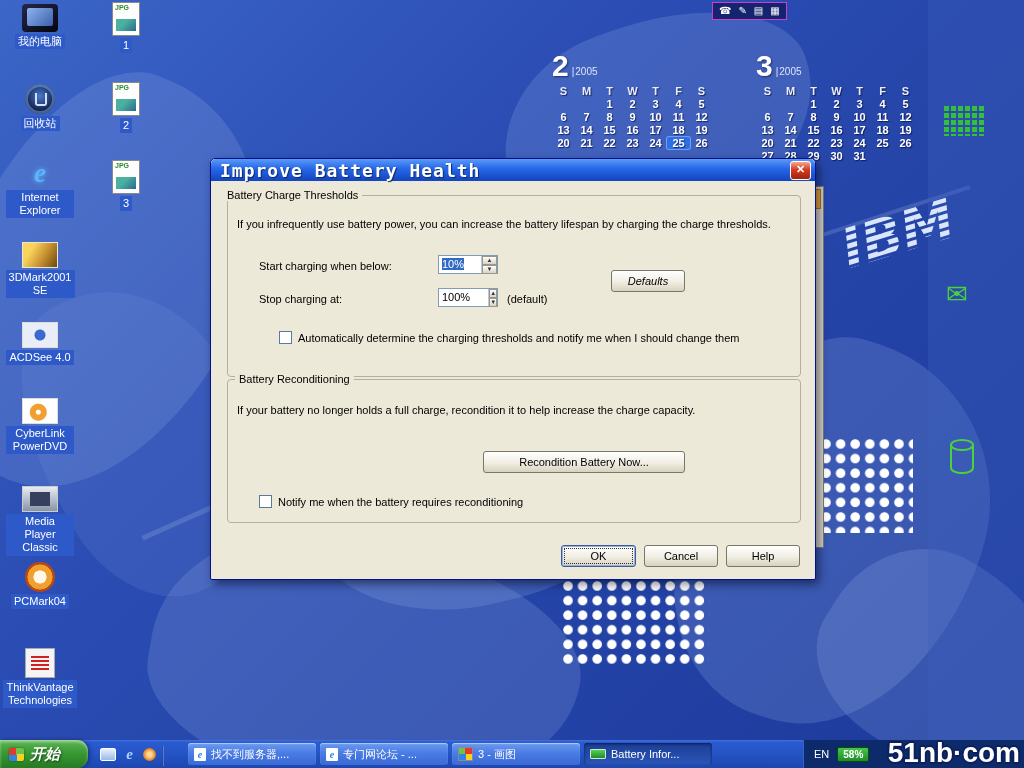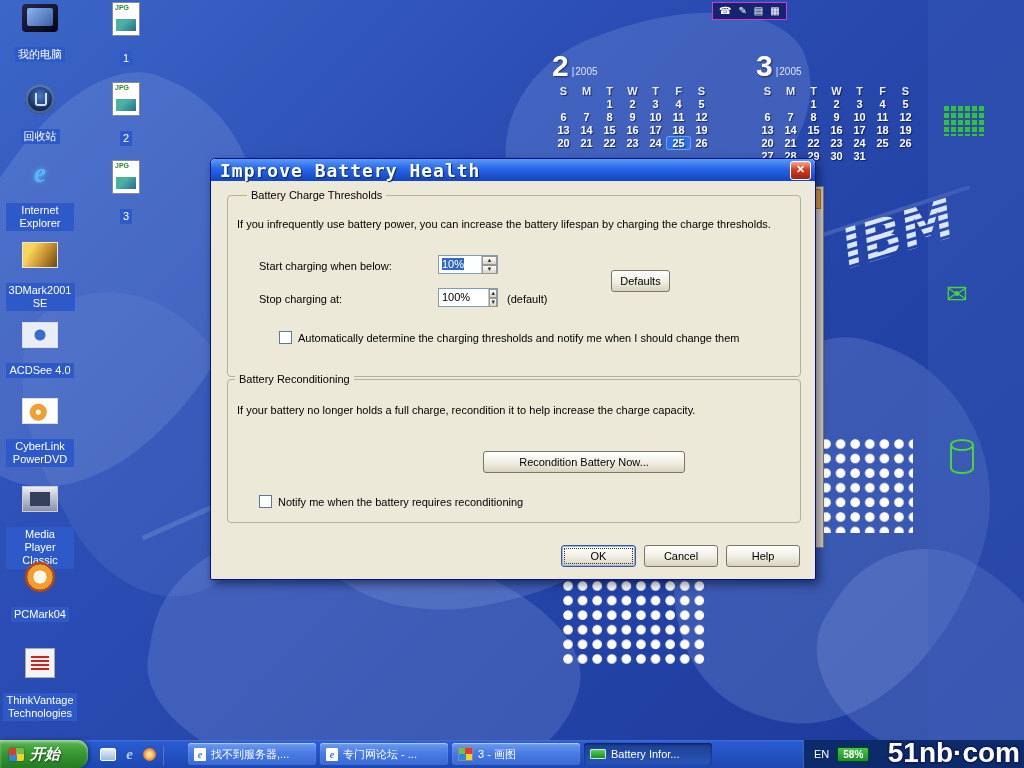--- a/index.html
+++ b/index.html
@@ -23,21 +23,21 @@
   .calendar{position:absolute;z-index:4;color:#fff;}
   .cal-head{display:flex;align-items:flex-end;gap:3px;margin-bottom:5px;}
   .cal-month{font-size:30px;font-weight:bold;line-height:28px;text-shadow:1px 1px 2px rgba(0,0,40,.5);}
   .cal-year{font-size:10px;padding-bottom:3px;color:#dde6fa;margin-top:8px;}
   .cal-year::before{content:"|";margin-right:1px;}
   .cal-grid{display:grid;grid-template-columns:repeat(7,23px);row-gap:1px;text-align:center;}
   .cal-cell{font-size:11px;font-weight:bold;line-height:12px;padding:0;color:#fff;text-shadow:1px 1px 1px rgba(0,0,40,.6);}
   .cal-head-cell{color:#e6edfb;}
   .cal-today{background:#2f6fe4;border-radius:2px;box-shadow:0 0 0 1px #6ea0f4;}
   
-  .dicon{position:absolute;width:68px;display:flex;flex-direction:column;align-items:center;z-index:6;gap:13px;}
+  .dicon{position:absolute;width:68px;display:flex;flex-direction:column;align-items:center;z-index:6;}
   .dicon-label{background:#2e59c8;color:#fff;font-size:11px;line-height:1.2;padding:1px 3px;text-align:center;margin-top:2px;}
   .art{flex:none;}
   .art-computer{width:36px;height:28px;background:linear-gradient(145deg,#26264a,#05050f);border-radius:4px;position:relative;}
   .art-computer::after{content:"";position:absolute;inset:4px 5px 6px 5px;background:linear-gradient(135deg,#8fb4f0,#3a5fa8);border-radius:2px;}
   .art-recycle{width:30px;height:30px;border-radius:50%;background:radial-gradient(circle at 50% 40%,#4a7ad0,#0a1335 72%);box-shadow:inset 0 0 0 3px rgba(140,190,255,.45);position:relative;}
   .art-recycle::after{content:"";position:absolute;left:10px;top:9px;width:8px;height:11px;border:2px solid #cfe2ff;border-top:none;border-radius:0 0 3px 3px;}
   .art-ie{width:30px;height:30px;text-align:center;position:relative;}
   .art-ie::after{content:"e";color:#5ab6f8;font:bold italic 27px/30px "Liberation Serif",serif;text-shadow:0 0 5px rgba(100,190,255,.9);}
   .art-img3d{width:34px;height:24px;border:1px solid #e8e8d8;background:linear-gradient(120deg,#f8d45c 25%,#c89030 60%,#6a4a10);}
   .art-acdsee{width:34px;height:24px;border:1px solid #ddd;background:radial-gradient(circle at 50% 50%,#3a6ad0 5px,#e9edf8 6px);}
@@ -311,21 +311,21 @@
   </div>
 
   <div class="dialog">
     <div class="dlg-title">
       <span class="dlg-title-text">Improve Battery Health</span>
       <span class="dlg-close">✕</span>
     </div>
     <div class="dlg-body">
 
       <div class="groupbox" style="left:16px;top:14px;width:572px;height:180px;"></div>
-      <span class="group-label" style="left:36px;top:8px;">Battery Charge Thresholds</span>
+      <span class="group-label" style="left:12px;top:8px;">Battery Charge Thresholds</span>
       <div class="dlg-text" style="left:26px;top:37px;">If you infrequently use battery power, you can increase the battery lifespan by charging the charge thresholds.</div>
 
       <div class="dlg-text" style="left:48px;top:79px;">Start charging when below:</div>
       <div class="spin" style="left:227px;top:74px;">
         <div class="spin-val"><span class="sel">10%</span></div>
         <div class="spin-btns">
           <div class="spin-btn">▲</div>
           <div class="spin-btn">▼</div>
         </div>
       </div>
@@ -333,21 +333,21 @@
       <div class="dlg-text" style="left:48px;top:112px;">Stop charging at:</div>
       <div class="spin" style="left:227px;top:107px;gap:16px;">
         <div class="spin-val">100%</div>
         <div class="spin-btns">
           <div class="spin-btn">▲</div>
           <div class="spin-btn">▼</div>
         </div>
       </div>
       <div class="dlg-text" style="left:296px;top:112px;">(default)</div>
 
-      <div class="xp-btn" style="left:400px;top:89px;width:59px;height:22px;">Defaults</div>
+      <div class="xp-btn" style="left:400px;top:89px;width:74px;height:22px;font-style:italic;">Defaults</div>
 
       <div class="cb-row" style="left:48px;top:150px;padding-left:20px;">
         <span class="cb"></span>
         <span>Automatically determine the charging thresholds and notify me when I should change them</span>
       </div>
 
       <div class="groupbox" style="left:16px;top:198px;width:572px;height:142px;"></div>
       <span class="group-label" style="left:24px;top:192px;">Battery Reconditioning</span>
       <div class="dlg-text" style="left:26px;top:223px;">If your battery no longer holds a full charge, recondition it to help increase the charge capacity.</div>
 

